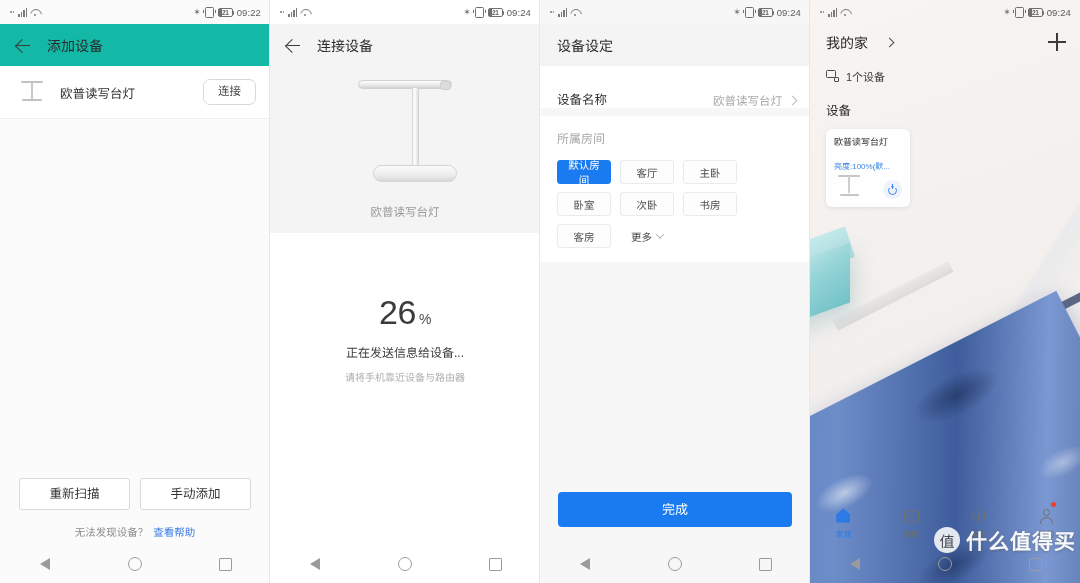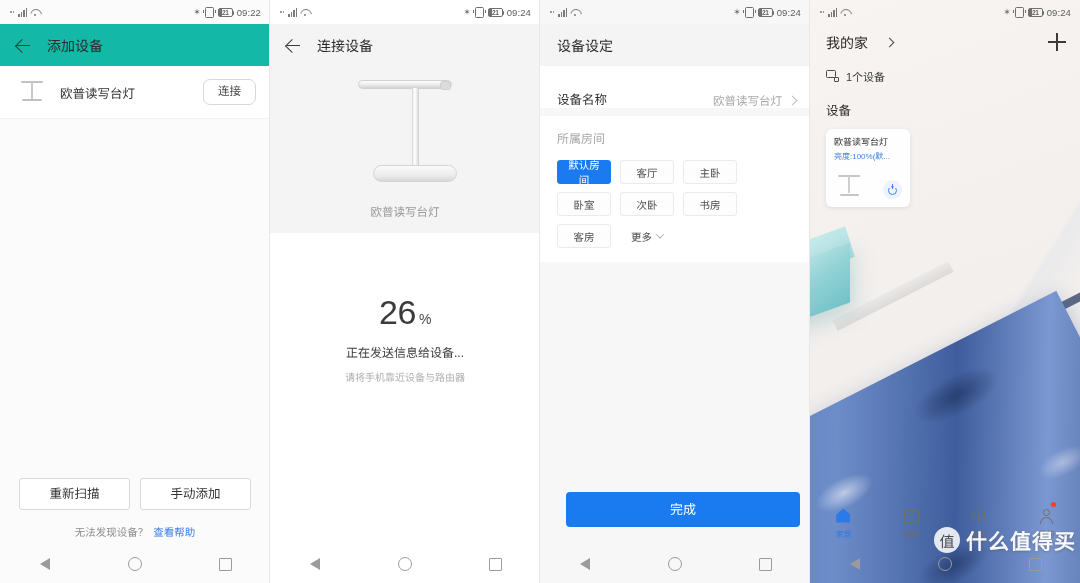--- a/index.html
+++ b/index.html
@@ -435,21 +435,21 @@
     color: #4d4d4d;
   }
   .chip.more .chev-d {
     width: 5px; height: 5px;
     border-bottom: 1.2px solid #b4b4b4;
     border-right: 1.2px solid #b4b4b4;
     transform: rotate(45deg) translate(-1px,-1px);
   }
   .p3-done-wrap {
     position: absolute;
-    left: 8px; bottom: 38px;
+    left: 0; bottom: 38px;
     width: 270px;
     padding: 0 18px 18px;
     box-sizing: border-box;
   }
   .btn-primary {
     width: 100%;
     background: #1a7af0;
     border: none;
     border-radius: 4px;
     color: #ffffff;
@@ -608,21 +608,21 @@
   .dev-card .dc-name {
     font-size: 9px;
     color: #2b2b2b;
     line-height: 1.2;
     white-space: nowrap;
     overflow: hidden;
   }
   .dev-card .dc-sub {
     font-size: 8px;
     color: #3a86e8;
-    margin-top: 2px;
+    margin-top: 12px;
     white-space: nowrap;
     overflow: hidden;
     text-overflow: ellipsis;
   }
   .dc-lamp {
     position: absolute;
     left: 11px; bottom: 9px;
     width: 26px; height: 24px;
   }
   .dc-lamp .h { position:absolute; left:1px; top:1px; width:22px; height:2px; background:#c6c6c6; border-radius:1px;}

